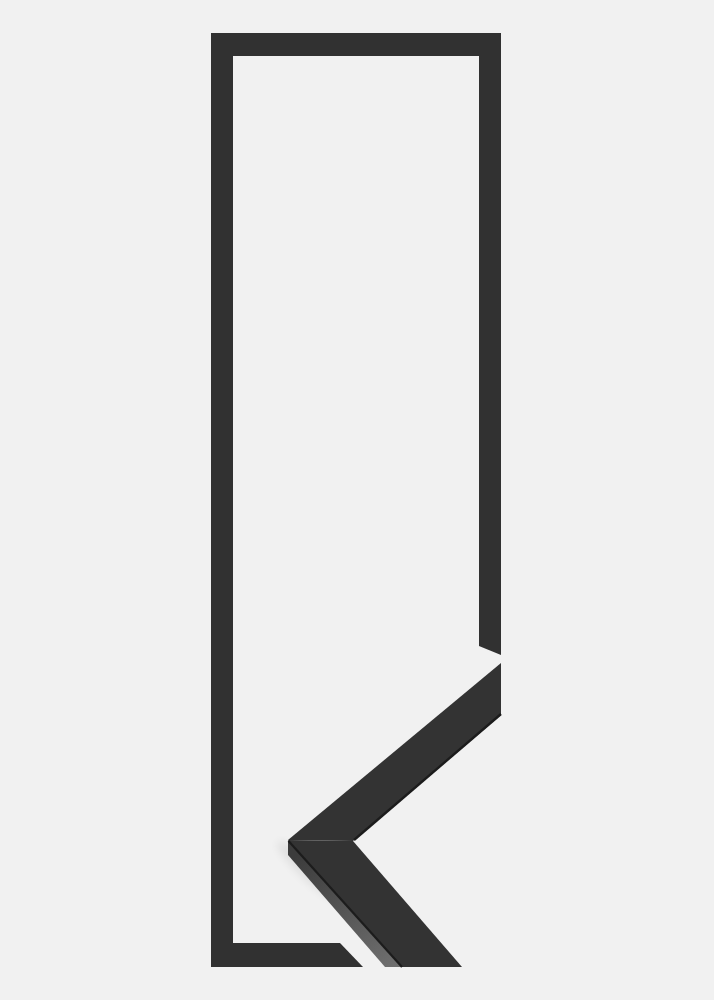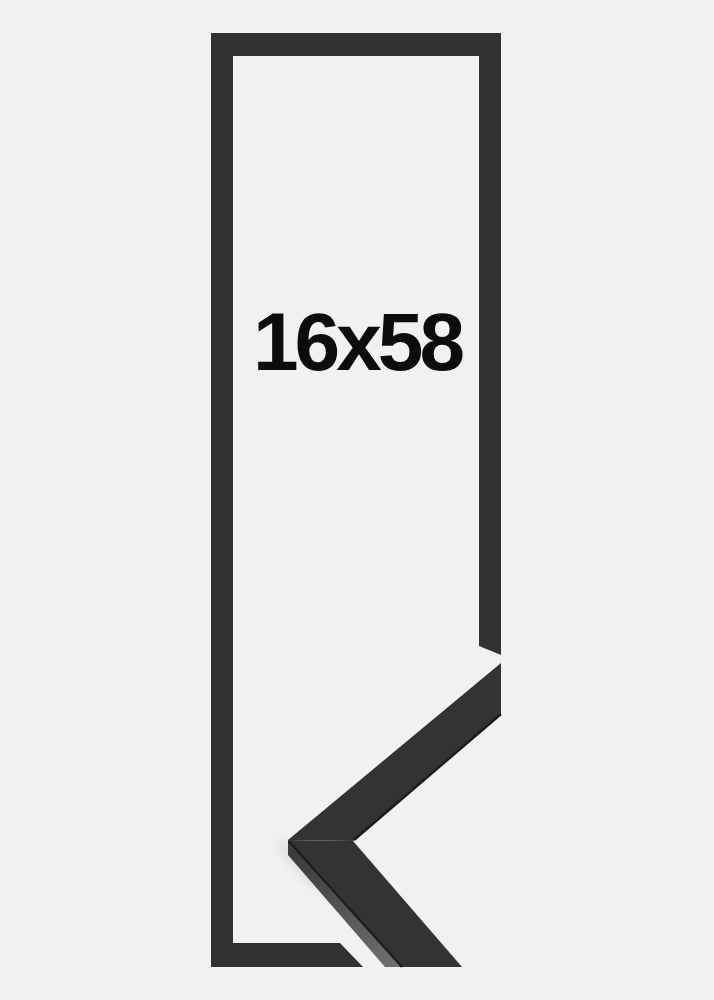--- a/index.html
+++ b/index.html
@@ -61,15 +61,14 @@
 
     <ellipse cx="310" cy="872" rx="44" ry="9" opacity="0.07" filter="url(#softBlur)" transform="rotate(43 310 872)" fill="#000000"></ellipse>
 
     <polygon points="288,840 402,967 385,967 288,855" fill="url(#sideGrad)"></polygon>
     <polygon points="288,840 353,841 462,967 402,967" fill="#333333"></polygon>
     <polygon points="288,840 501,663 501,715 353,841" fill="#333333"></polygon>
     <line x1="288.5" y1="841" x2="402" y2="967" stroke-width="2.2" stroke="#1c1c1c"></line>
     <line x1="501" y1="714" x2="354" y2="840" stroke-width="2.4" stroke="#1c1c1c"></line>
   </svg>
 
-  <div class="size-label">16x58</div>
 
 </div>
 
 </body></html>

